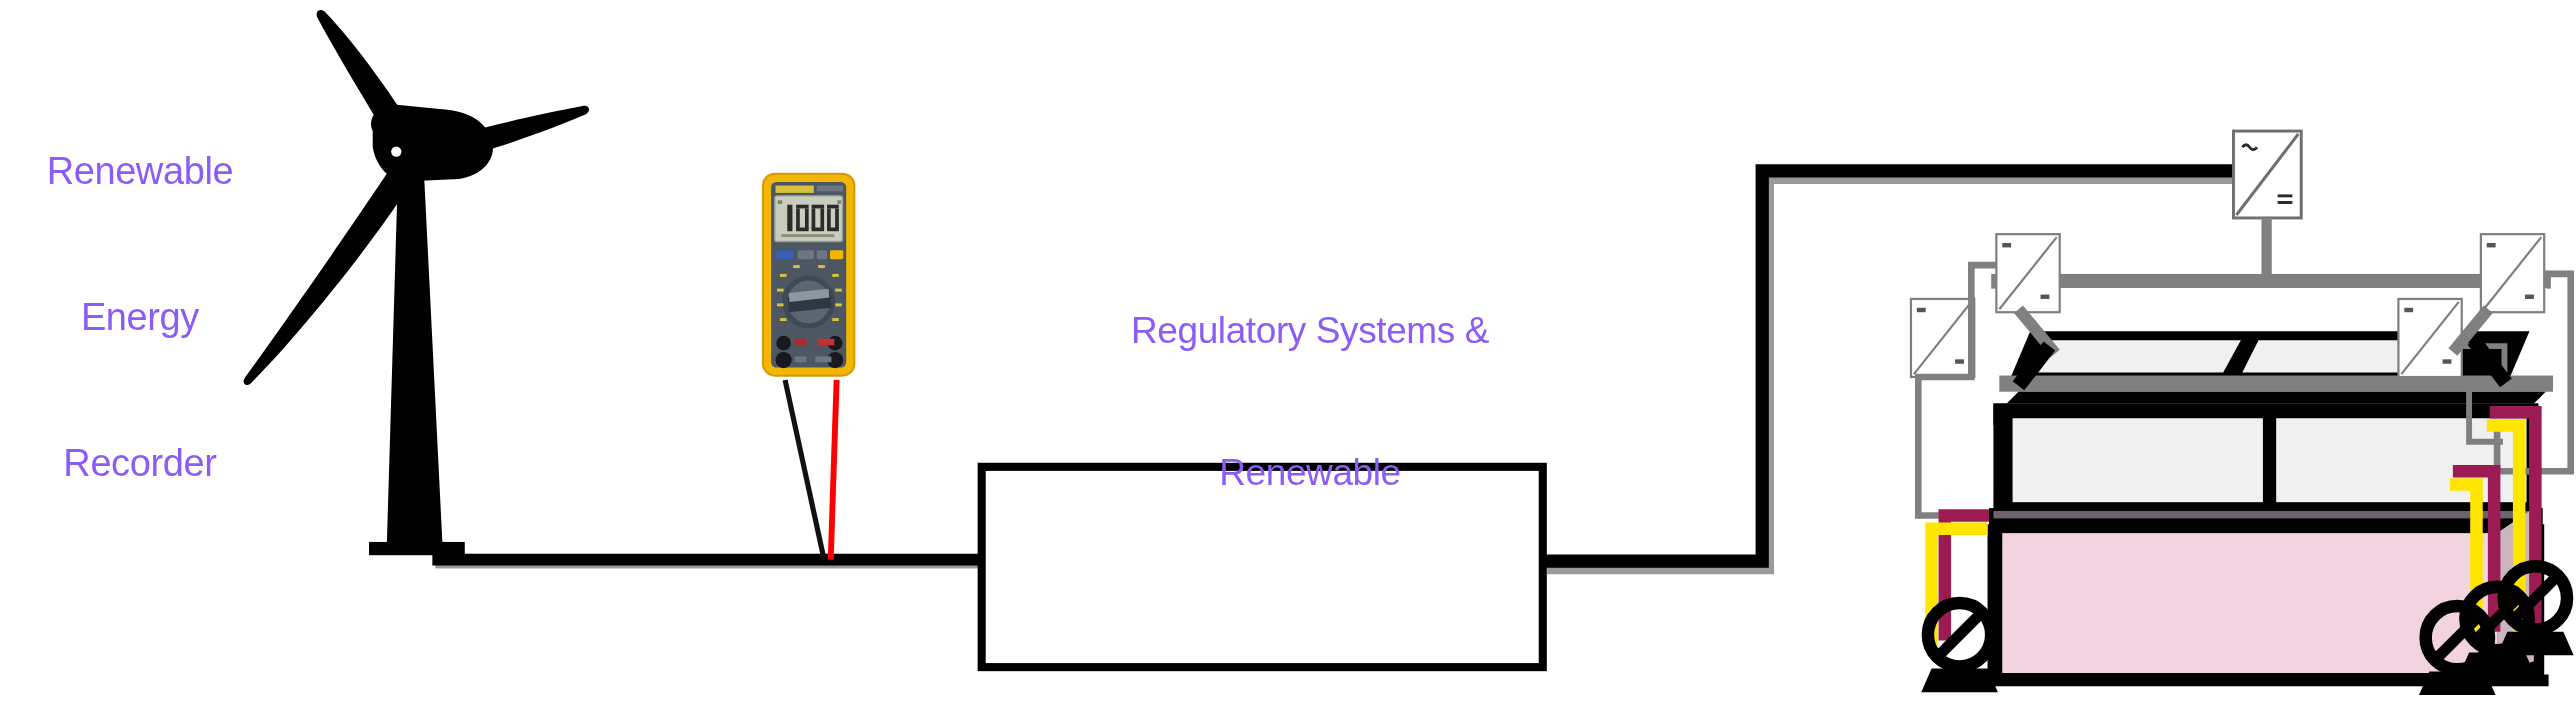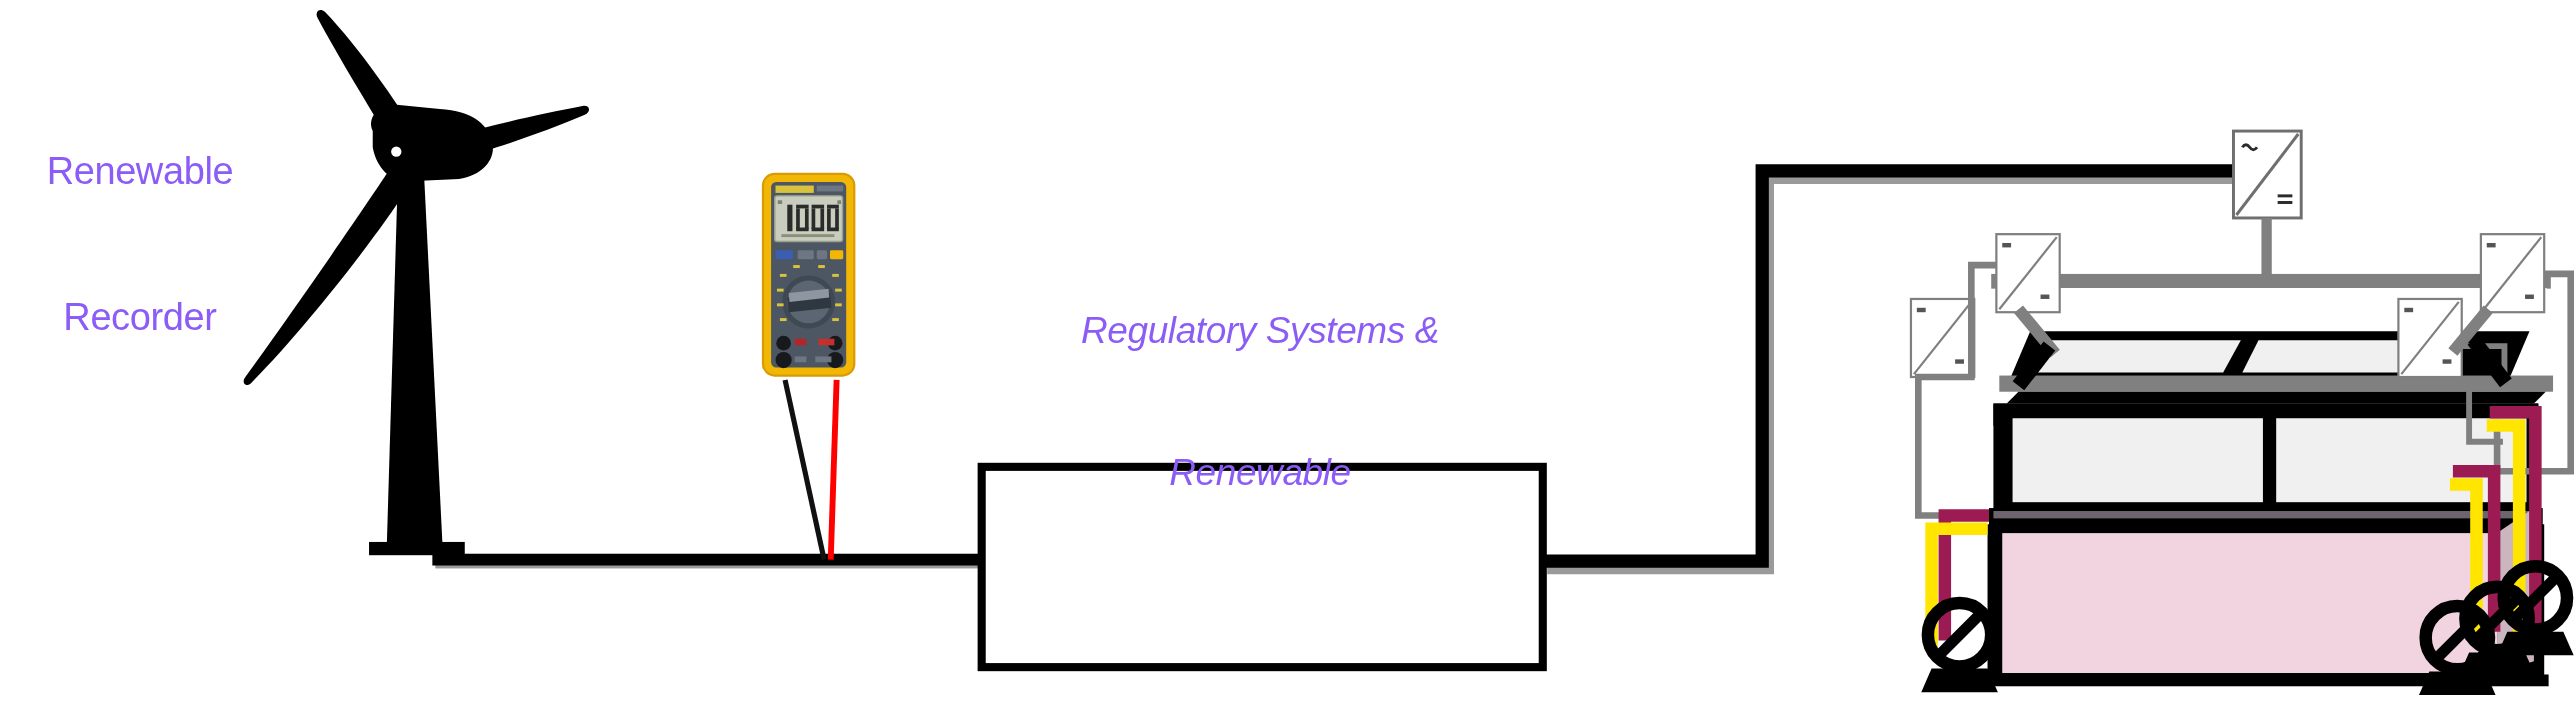--- a/index.html
+++ b/index.html
@@ -42,25 +42,24 @@
     width: 265px;
     font-size: 38px;
   }
   #label-recorder {
     left: 726px;
     top: 50px;
     width: 214px;
     font-size: 38px;
   }
   #label-regulatory {
-    left: 1002px;
+    left: 1052px;
     top: 212px;
     width: 516px;
     font-size: 37px;
-    font-style: italic;
   }
   .lbl span { display: block; }
 </style>
 </head>
 <body>
 
 <div id="canvas">
 
   <svg id="diagram-svg" viewBox="0 0 3496 952" xmlns="http://www.w3.org/2000/svg">
 
@@ -301,20 +300,21 @@
       <circle cx="3442" cy="812" r="43" fill="none" stroke="#000000" stroke-width="17"></circle>
       <line x1="3412" y1="842" x2="3472" y2="782" stroke="#000000" stroke-width="15"></line>
       <path d="M 3404 858 L 3480 858 L 3494 890 L 3390 890 Z" fill="#000000"></path>
       <rect x="3434" y="850" width="16" height="14" fill="#000000"></rect>
     </g>
 
   </svg>
 
   <div class="lbl" id="label-generator">
     <span>Renewable</span>
+    <span>Energy</span>
     <span>Recorder</span>
   </div>
 
 
   <div class="lbl" id="label-regulatory">
     <span>Regulatory Systems &amp;</span>
     <span>Renewable</span>
   </div>
 
 </div>

